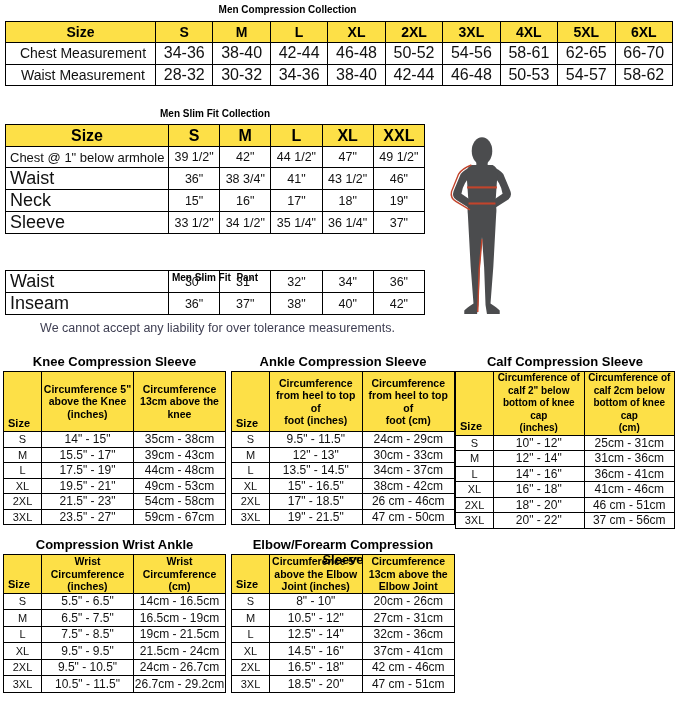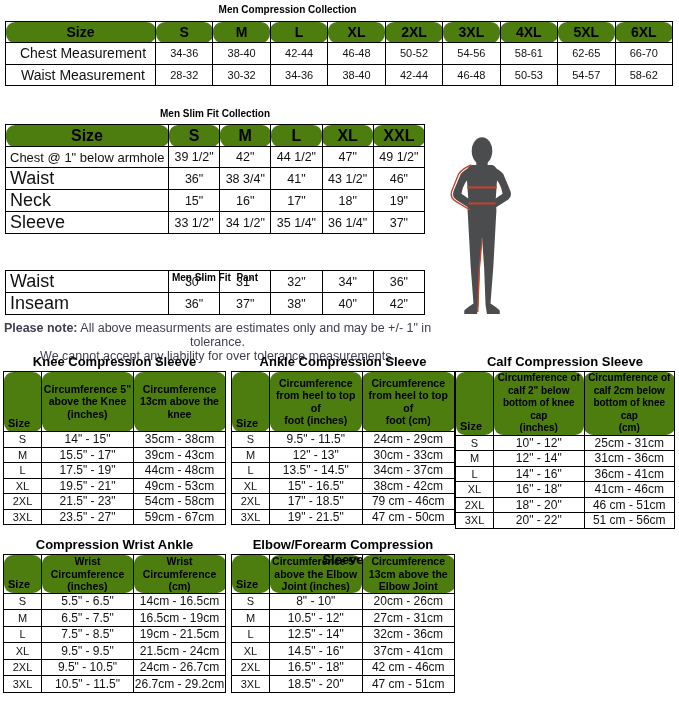--- a/index.html
+++ b/index.html
@@ -12,25 +12,25 @@
   .title {
     font-weight:700; text-align:center; color:#000;
     white-space:pre-wrap; font-size:10px; line-height:18px;
   }
   .small-title { font-size:13px; line-height:15px; height:15px; margin-bottom:2px; }
   table { border-collapse:collapse; table-layout:fixed; width:100%; border:1px solid #000; }
   th, td {
     border:1px solid #000; text-align:center; vertical-align:middle;
     overflow:hidden; padding:0; color:#111;
   }
-  th { background:#4d7c0f; font-weight:700; color:#000;border-radius:9px; }
+  th { background:#fde047; font-weight:700; color:#000; }
 
   
   .t1 th { height:21px; font-size:14px; }
-  .t1 td { height:21.5px; font-size:11px; }
+  .t1 td { height:21.5px; font-size:16px; }
   .t1 td:first-child { text-align:center; font-size:14px; padding-left:5px; }
 
   
   .t2 th { height:22px; font-size:16px; }
   .t2 td { height:21px; font-size:12.5px; }
   .t2 td:first-child { text-align:left; font-size:18px; padding-left:4px; }
   .t2 tr[data-name="header-row"] + tr td:first-child { font-size:13px; }
 
   
   .t3 td { height:22px; font-size:12.5px; }
@@ -212,21 +212,20 @@
           <td data-name="value-cell">37"</td>
           <td data-name="value-cell">38"</td>
           <td data-name="value-cell">40"</td>
           <td data-name="value-cell">42"</td>
         </tr>
       </tbody>
   </table>
 </div>
 
 <div class="note" data-name="tolerance-note">
-  <div data-name="note-line-1"><b data-name="note-label">Please note:</b><span data-name="note-text-1"> All above measurments are estimates only and may be +/- 1" in tolerance.</span></div>
   <div data-name="note-line-2">We cannot accept any liability for over tolerance measurements.</div>
 </div>
 
 <div class="sec" style="left:3px; top:354px; width:223px;" data-name="knee-sleeve-section">
   <div class="title small-title" data-name="knee-sleeve-title">Knee Compression Sleeve</div>
   <table class="ts row-a" data-name="knee-sleeve-table">
     <colgroup>
         <col style="width:38px">
         <col>
         <col>
@@ -309,21 +308,21 @@
           <td data-name="value-cell">34cm - 37cm</td>
         </tr>
         <tr data-name="table-row">
           <td data-name="row-label-cell">XL</td>
           <td data-name="value-cell">15" - 16.5"</td>
           <td data-name="value-cell">38cm - 42cm</td>
         </tr>
         <tr data-name="table-row">
           <td data-name="row-label-cell">2XL</td>
           <td data-name="value-cell">17" - 18.5"</td>
-          <td data-name="value-cell">79 cm - 46cm</td>
+          <td data-name="value-cell">26 cm - 46cm</td>
         </tr>
         <tr data-name="table-row">
           <td data-name="row-label-cell">3XL</td>
           <td data-name="value-cell">19" - 21.5"</td>
           <td data-name="value-cell">47 cm - 50cm</td>
         </tr>
       </tbody>
   </table>
 </div>
 
@@ -368,21 +367,21 @@
           <td data-name="value-cell">41cm - 46cm</td>
         </tr>
         <tr data-name="table-row">
           <td data-name="row-label-cell">2XL</td>
           <td data-name="value-cell">18" - 20"</td>
           <td data-name="value-cell">46 cm - 51cm</td>
         </tr>
         <tr data-name="table-row">
           <td data-name="row-label-cell">3XL</td>
           <td data-name="value-cell">20" - 22"</td>
-          <td data-name="value-cell">51 cm - 56cm</td>
+          <td data-name="value-cell">37 cm - 56cm</td>
         </tr>
       </tbody>
   </table>
 </div>
 
 <div class="sec" style="left:3px; top:537px; width:223px;" data-name="wrist-band-section">
   <div class="title small-title" data-name="wrist-band-title">Compression Wrist Ankle</div>
   <table class="ts row-b" data-name="wrist-band-table">
     <colgroup>
         <col style="width:38px">

